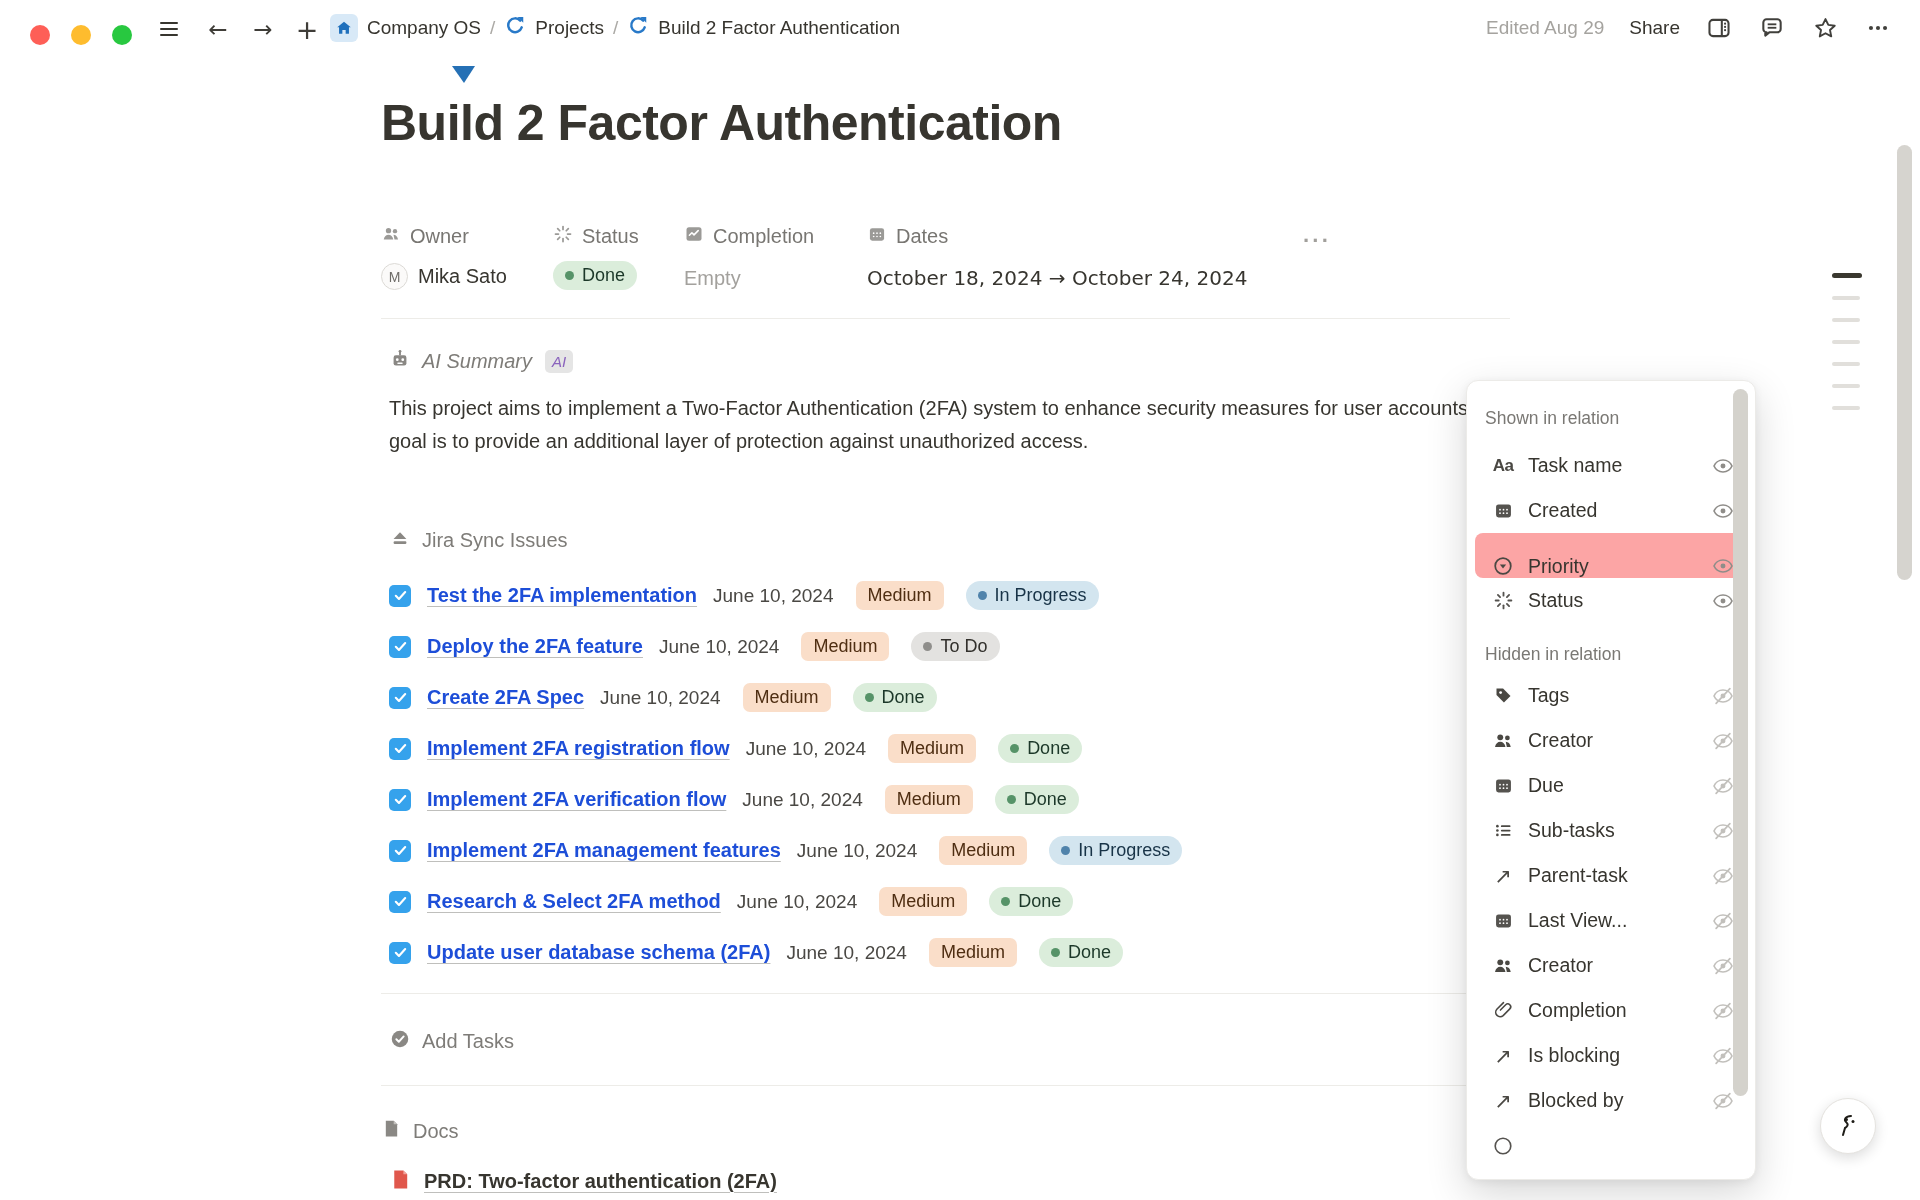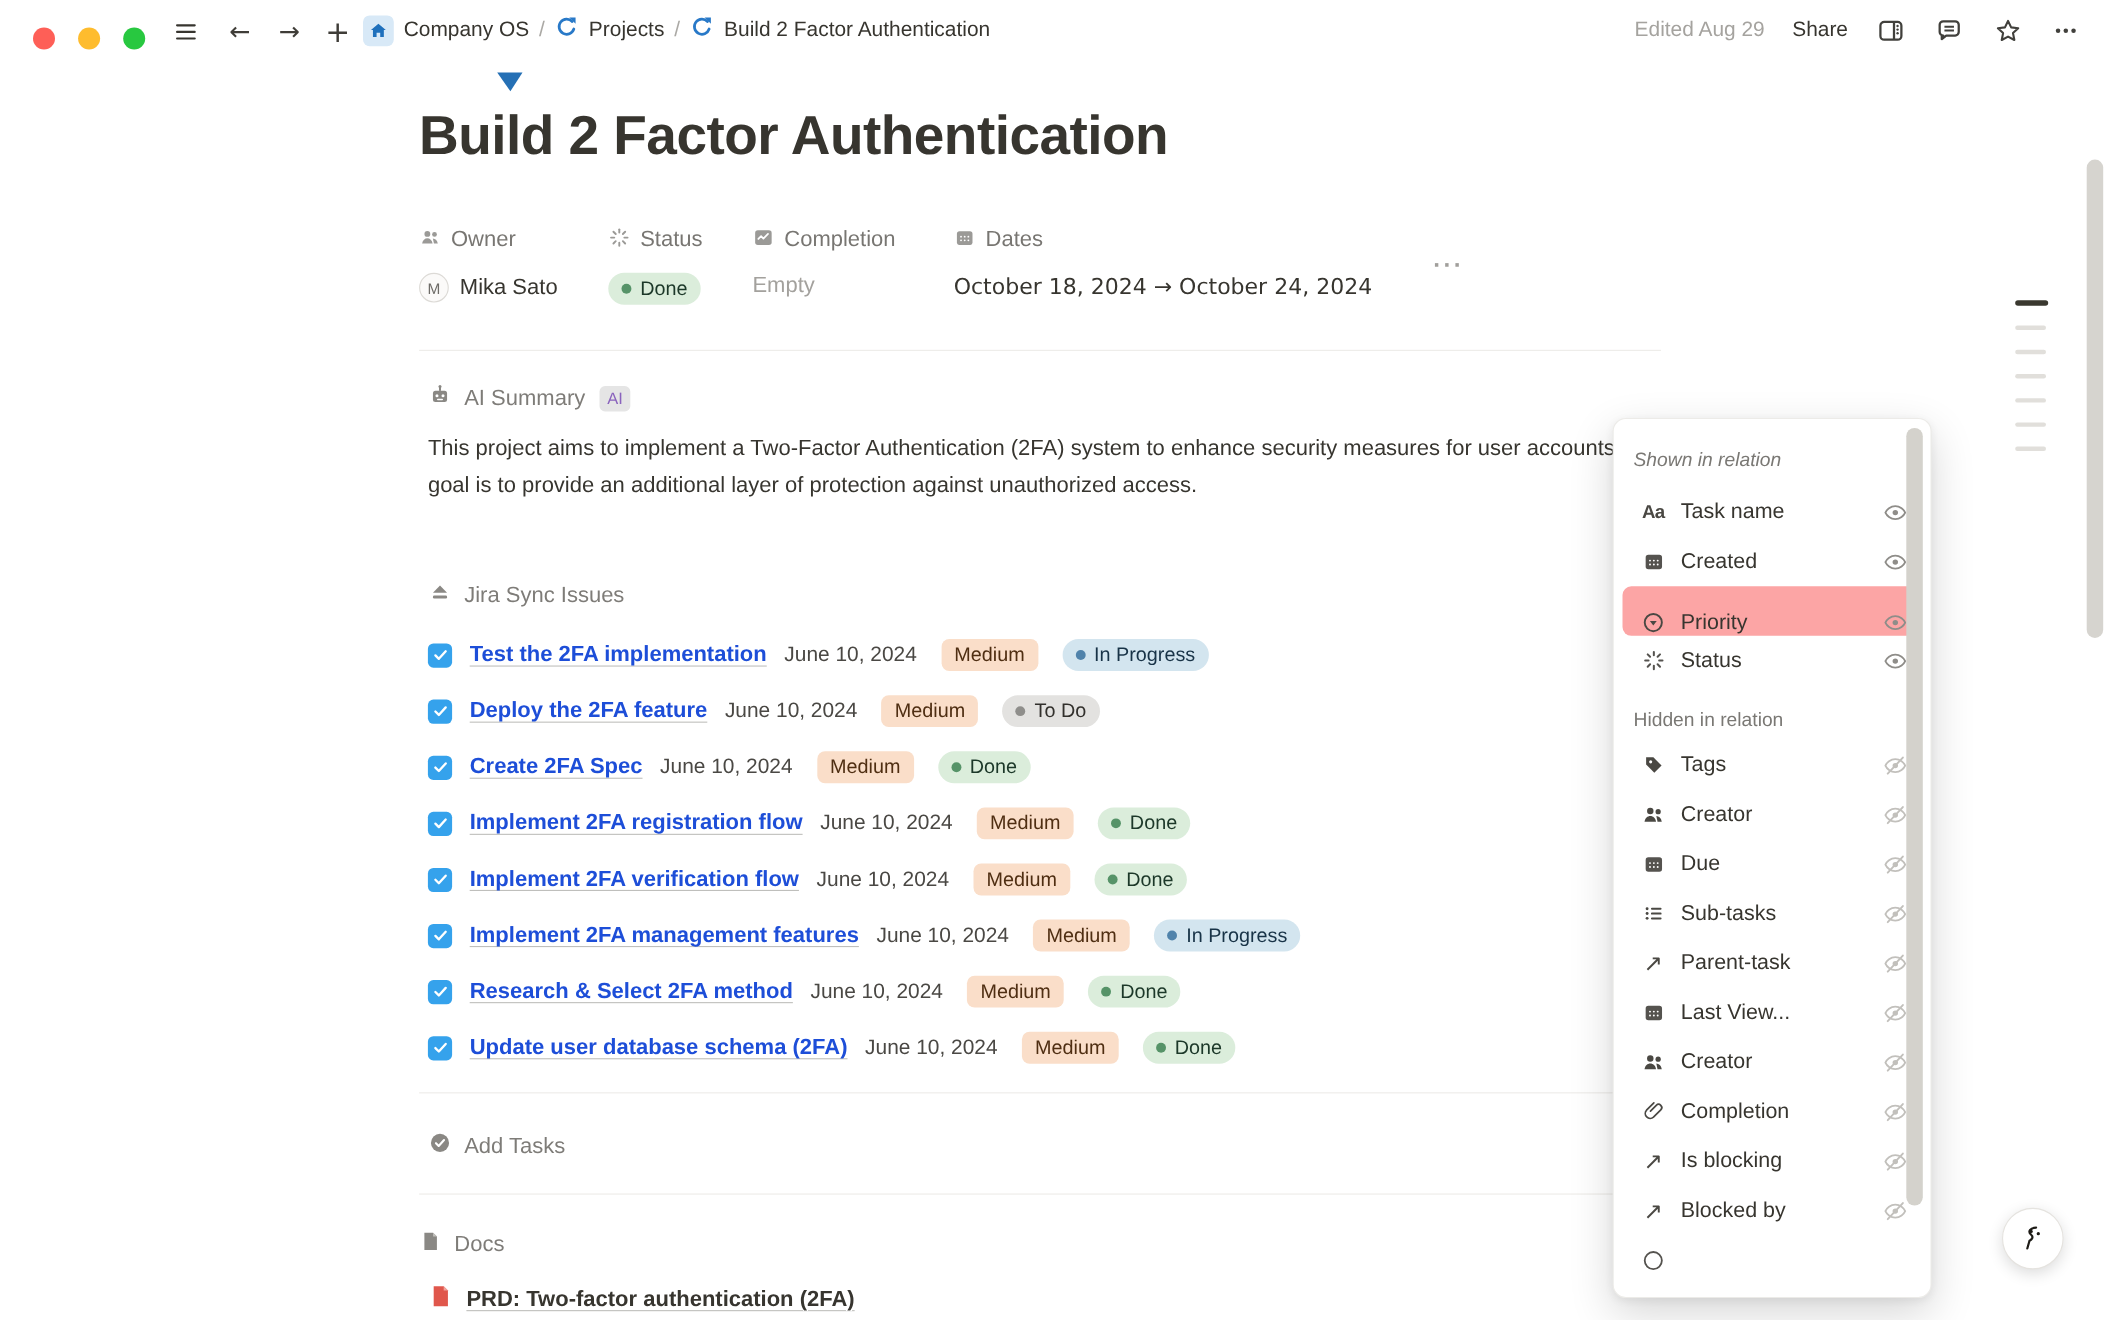--- a/index.html
+++ b/index.html
@@ -26,34 +26,34 @@
   .edited { color:#A5A39F; font-size:19px; }
   .share { font-size:19px; color:#37352F; }
   .tb-icon { width:28px; height:28px; display:flex; align-items:center; justify-content:center; }
 
   
   .page { position:absolute; left:381px; top:0; width:1140px; }
   .cursor-flag { position:absolute; left:71px; top:66px; width:0; height:0; border-left:12px solid transparent; border-right:11px solid transparent; border-top:17px solid #2570B5; }
   .title { position:absolute; left:0; top:94px; font-size:50px; font-weight:700; letter-spacing:-0.5px; color:#37352F; }
 
   .props { position:absolute; left:0; top:206px; width:1140px; }
-  .prow { display:flex; height:42px; align-items:flex-start; }
+  .prow { display:flex; height:42px; align-items:flex-end; }
   .pcell { display:flex; align-items:center; gap:9px; }
   .c1{width:172px;} .c2{width:131px;} .c3{width:183px;} .c4{width:520px;}
   .plabel { color:#787672; font-size:20px; }
   .pvalue { font-size:20px; color:#37352F; display:flex; align-items:center; gap:10px; }
   .empty { color:#A3A19D; }
   .avatar { width:27px; height:27px; border-radius:50%; border:1px solid #DCDAD6; background:#FBFAF9; color:#6E6C68; font-size:14px; display:flex; align-items:center; justify-content:center; }
   .props-more { position:absolute; left:922px; top:22px; color:#A19F9B; font-size:22px; letter-spacing:2px; font-weight:700; }
 
   .divider { position:absolute; left:0; height:1px; width:1129px; background:#EDECE8; }
   .d1{top:318px;} .d2{top:993px;} .d3{top:1085px;}
 
   .section-h { position:absolute; display:flex; align-items:center; gap:11px; color:#7E7C78; font-size:20px; }
-  .sh-ai{top:348px;} .sh-jira{top:527px;} .sh-add{top:1028px;} .sh-docs{top:1118px;}
+  .sh-ai{top:348px;font-style:italic;} .sh-jira{top:527px;} .sh-add{top:1028px;} .sh-docs{top:1118px;}
   .ai-badge { background:#e5e5e5; color:#8A63BD; font-size:15px; border-radius:5px; padding:3px 7px; margin-left:2px; }
   .ai-text { position:absolute; left:8px; top:392px; width:1125px; font-size:20px; line-height:33px; color:#37352F; }
 
   .tasks { position:absolute; left:8px; top:570px; width:1130px; }
   .task-row { height:51px; display:flex; align-items:center; gap:16px; }
   .checkbox { width:22px; height:22px; border-radius:5px; background:#35A2EC; display:flex; align-items:center; justify-content:center; flex:0 0 auto; }
   .task-title { font-size:20px; font-weight:600; color:#1d4ed8; text-decoration:underline; text-decoration-color:rgba(73,71,64,0.35); text-decoration-thickness:1px; text-underline-offset:4px; }
   .task-date { font-size:19px; color:#4A4844; margin-left:0; }
   .pill { font-size:18px; height:29px; display:inline-flex; align-items:center; padding:0 12px; border-radius:7px; margin-left:6px; }
   .pill-medium { background:#FADEC9; color:#4F2E12; }
@@ -63,21 +63,21 @@
   .st-progress { background:#D3E5EF; color:#183347; } .st-progress .dot{ background:#5083AB; }
   .st-todo { background:#E3E2E0; color:#32302C; } .st-todo .dot{ background:#8F8E8B; }
 
   .doc-row { position:absolute; left:8px; top:1163px; display:flex; align-items:center; gap:12px; height:36px; }
   .doc-link { font-size:20px; font-weight:600; color:#37352F; text-decoration:underline; text-decoration-color:rgba(73,71,64,0.35); text-decoration-thickness:1px; text-underline-offset:4px; }
 
   
   .popup { position:absolute; left:1466px; top:380px; width:290px; height:800px; background:#fff; border-radius:12px; border:1px solid #ECEBE8; box-shadow:0 14px 40px rgba(0,0,0,0.16), 0 2px 8px rgba(0,0,0,0.06); overflow:hidden; z-index:50; }
   .popup-inner { padding:24px 8px 0 8px; }
   .pop-label { color:#7A7874; font-size:17.5px; padding:0 10px; height:26px; line-height:26px; }
-  .lbl1{ margin-bottom:12px;font-style:italic; } .lbl2{ margin-top:18px; margin-bottom:6px; }
+  .lbl1{ margin-bottom:12px; } .lbl2{ margin-top:18px; margin-bottom:6px; }
   .prop-row { height:45px; display:flex; align-items:center; padding:0 12px 0 16px; border-radius:8px; }
   .prop-row.highlight { background:#fca5a5;align-items:flex-end; }
   .prop-icon { width:24px; height:24px; display:flex; align-items:center; justify-content:center; color:#55534F; font-size:20px; margin-right:13px; flex:0 0 auto; font-family:"DejaVu Sans",sans-serif; }
   .aa { font-size:17px; font-weight:600; color:#4A4843; letter-spacing:-0.5px; font-family:"Liberation Sans",sans-serif; }
   .prop-label { flex:1; font-size:19.5px; color:#37352F; white-space:nowrap; overflow:hidden; }
   .eye-btn { width:24px; height:24px; display:flex; align-items:center; justify-content:center; }
   .pop-scroll { position:absolute; right:7px; top:8px; width:15px; height:707px; border-radius:8px; background:#D4D2CC; }
 
   
   .main-scroll { position:absolute; left:1897px; top:145px; width:15px; height:435px; border-radius:8px; background:#D6D4CF; }

